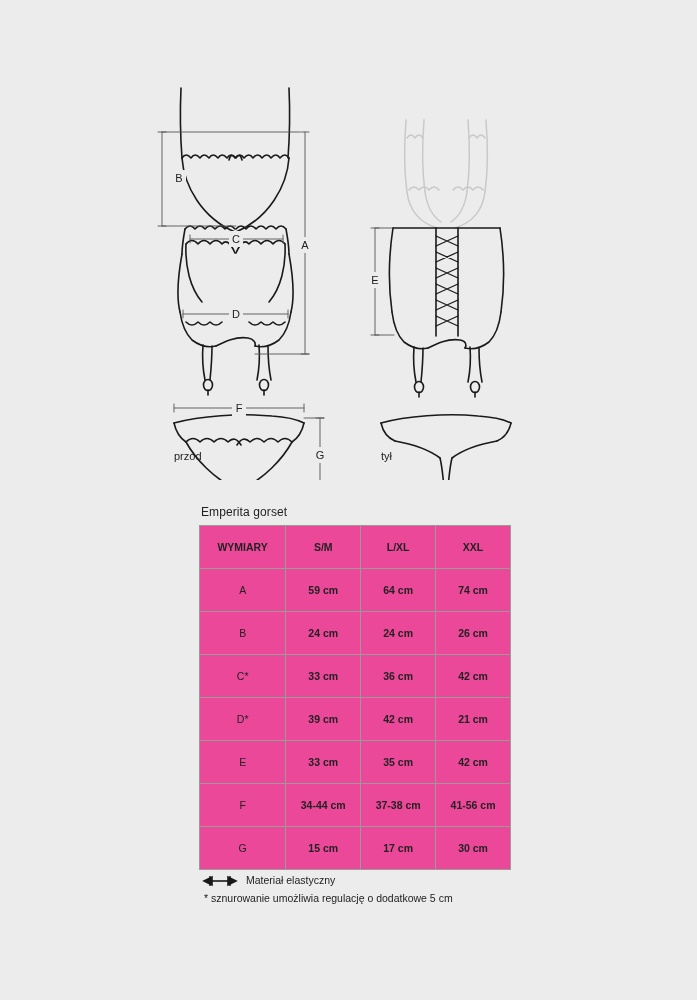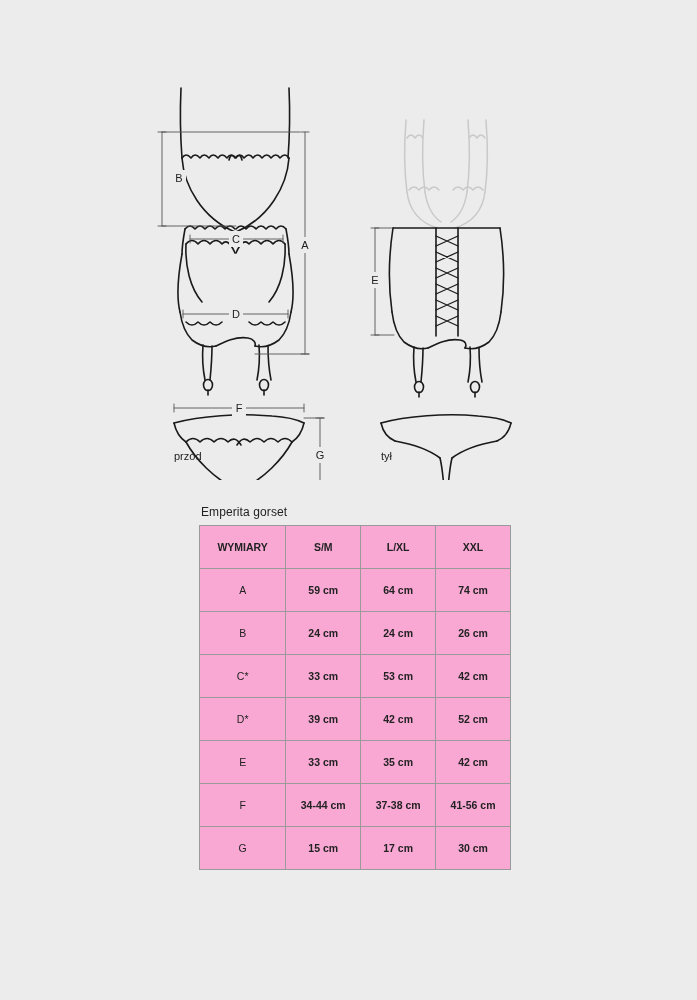--- a/index.html
+++ b/index.html
@@ -43,21 +43,21 @@
   }
   .table-title {
     font-size: 12px;
     color: #222;
     margin: 0 0 6px 2px;
     letter-spacing: 0.1px;
   }
   table.size-table {
     border-collapse: collapse;
     width: 312px;
-    background: #f9a8d4;
+    background: #ec4899;
     font-size: 10.5px;
   }
   table.size-table td, table.size-table th {
     border: 1px solid #9a9a9a;
     height: 42px;
     text-align: center;
     vertical-align: middle;
     font-weight: bold;
     color: #222;
     padding: 0;
@@ -321,28 +321,28 @@
         </tr>
         <tr>
           <td>B</td>
           <td>24 cm</td>
           <td>24 cm</td>
           <td>26 cm</td>
         </tr>
         <tr>
           <td>C*</td>
           <td>33 cm</td>
-          <td>53 cm</td>
+          <td>36 cm</td>
           <td>42 cm</td>
         </tr>
         <tr>
           <td>D*</td>
           <td>39 cm</td>
           <td>42 cm</td>
-          <td>52 cm</td>
+          <td>21 cm</td>
         </tr>
         <tr>
           <td>E</td>
           <td>33 cm</td>
           <td>35 cm</td>
           <td>42 cm</td>
         </tr>
         <tr>
           <td>F</td>
           <td>34-44 cm</td>
@@ -352,14 +352,31 @@
         <tr>
           <td>G</td>
           <td>15 cm</td>
           <td>17 cm</td>
           <td>30 cm</td>
         </tr>
       </tbody>
     </table>
   </div>
 
+  <div class="footnotes">
+    <div class="fn-row">
+      <span class="fn-icon">
+        <svg width="36" height="14" viewBox="0 0 36 14" xmlns="http://www.w3.org/2000/svg">
+          <g stroke="#1a1a1a" stroke-width="1.6" fill="#1a1a1a">
+            <line x1="8" y1="7" x2="28" y2="7"></line>
+            <polygon points="2,7 10,3 10,11"></polygon>
+            <polygon points="34,7 26,3 26,11"></polygon>
+            <line x1="8" y1="2" x2="8" y2="12" stroke-width="1.4"></line>
+            <line x1="28" y1="2" x2="28" y2="12" stroke-width="1.4"></line>
+          </g>
+        </svg>
+      </span>
+      <span>Materiał elastyczny</span>
+    </div>
+    <div class="fn-note">* sznurowanie umożliwia regulację o dodatkowe 5 cm</div>
+  </div>
 
 </div>
 
 </body></html>

